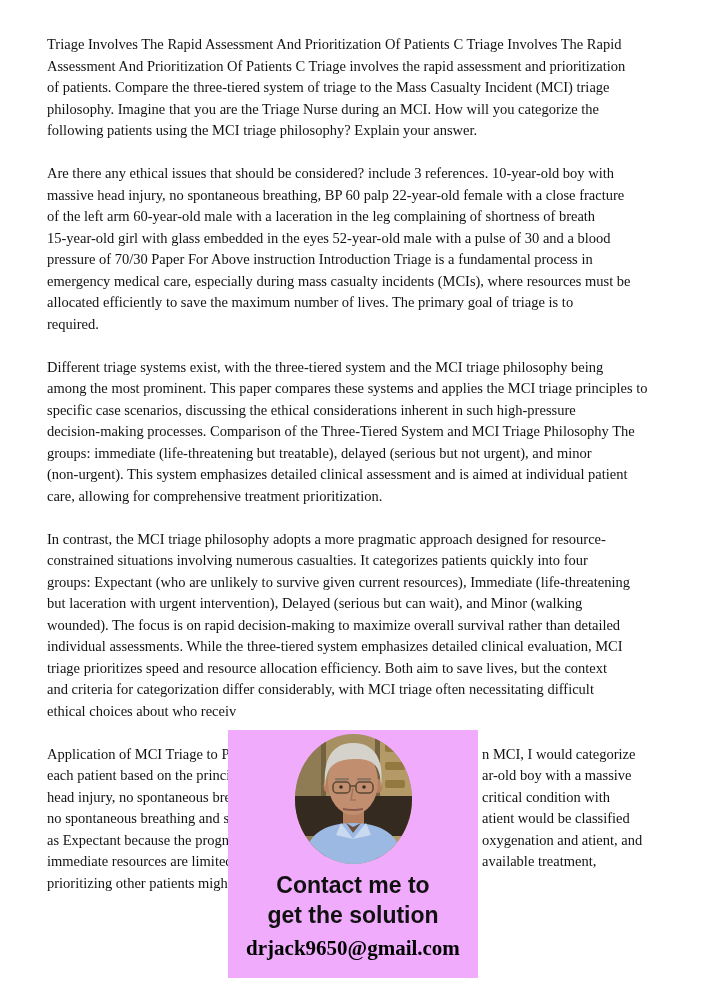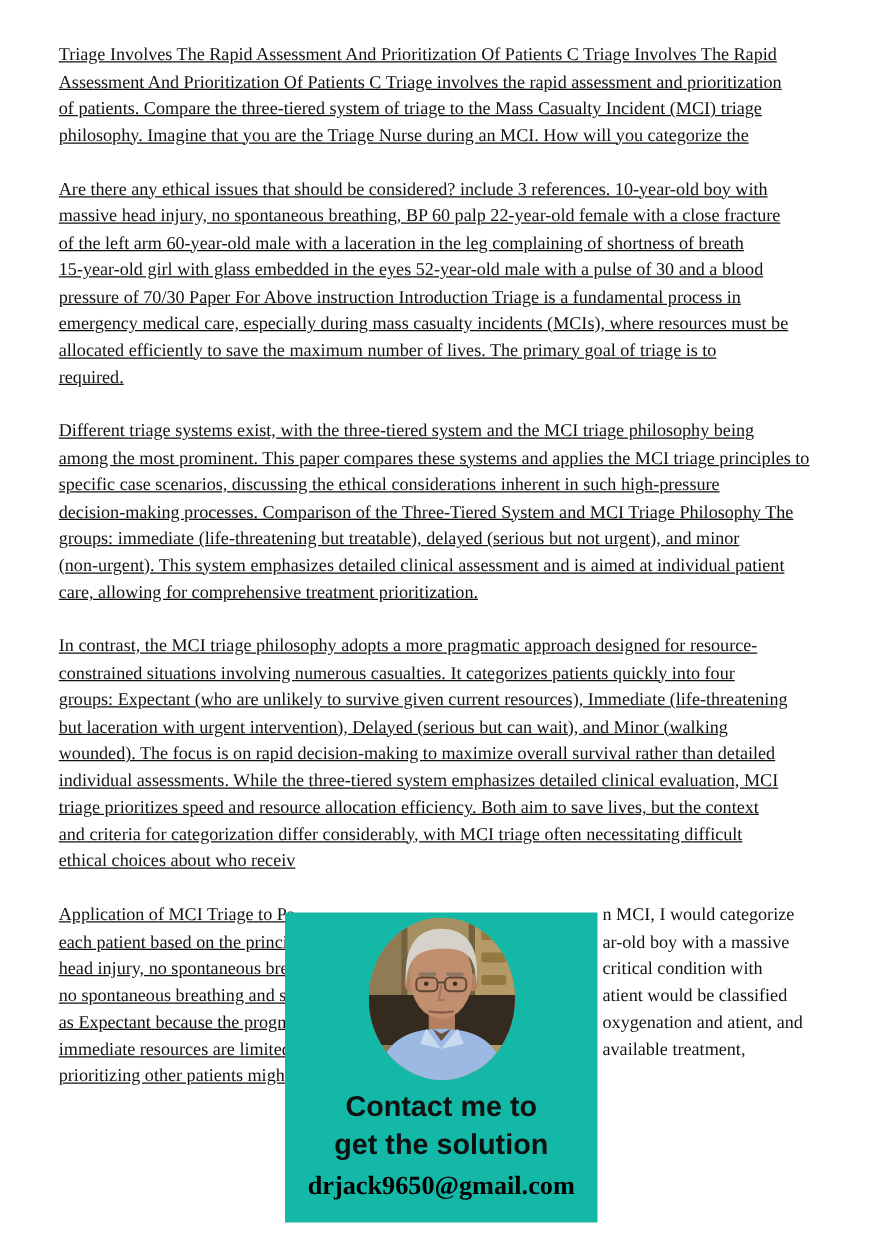--- a/index.html
+++ b/index.html
@@ -14,21 +14,20 @@
   .doc {
     position:absolute; left:47px; top:34px; width:616px;
     font:14.5px/21.5px "Liberation Serif", serif;
     color:#121212;
   }
   .paragraph { margin-bottom:21.5px; }
   .line {
     position:relative;
     height:21.5px; line-height:21.5px;
     white-space:nowrap;
-    text-decoration:underline;
   }
   .frag-left { white-space:nowrap; }
   .frag-right {
     position:absolute; left:435px; top:0;
     white-space:nowrap;
   }
   .overlay {
     position:absolute; left:228px; top:730px;
     width:250px; height:248px;
     background:#47e1e6;
@@ -66,20 +65,21 @@
     <div class="paragraph">
 
         <div class="line"><span class="frag-left">Triage Involves The Rapid Assessment And Prioritization Of Patients C Triage Involves The Rapid</span><span class="frag-right"></span></div>
 
         <div class="line"><span class="frag-left">Assessment And Prioritization Of Patients C Triage involves the rapid assessment and prioritization</span><span class="frag-right"></span></div>
 
         <div class="line"><span class="frag-left">of patients. Compare the three-tiered system of triage to the Mass Casualty Incident (MCI) triage</span><span class="frag-right"></span></div>
 
         <div class="line"><span class="frag-left">philosophy. Imagine that you are the Triage Nurse during an MCI. How will you categorize the</span><span class="frag-right"></span></div>
 
+        <div class="line"><span class="frag-left">following patients using the MCI triage philosophy? Explain your answer.</span><span class="frag-right"></span></div>
       </div>
 
     <div class="paragraph">
 
         <div class="line"><span class="frag-left">Are there any ethical issues that should be considered? include 3 references. 10-year-old boy with</span><span class="frag-right"></span></div>
 
         <div class="line"><span class="frag-left">massive head injury, no spontaneous breathing, BP 60 palp 22-year-old female with a close fracture</span><span class="frag-right"></span></div>
 
         <div class="line"><span class="frag-left">of the left arm 60-year-old male with a laceration in the leg complaining of shortness of breath</span><span class="frag-right"></span></div>
 
@@ -146,21 +146,21 @@
 
         <div class="line"><span class="frag-left">as Expectant because the progno</span><span class="frag-right">oxygenation and atient, and</span></div>
 
         <div class="line"><span class="frag-left">immediate resources are limited</span><span class="frag-right">available treatment,</span></div>
 
         <div class="line"><span class="frag-left">prioritizing other patients might</span><span class="frag-right"></span></div>
       </div>
 
   </div>
 
-  <div class="overlay" style="background: #14b8a6;">
+  <div class="overlay" style="background: #f0abfc;">
     <div class="photo">
       <svg viewBox="0 0 117 130" width="117" height="130" xmlns="http://www.w3.org/2000/svg">
         <rect width="117" height="130" fill="#a69062"></rect>
         <rect x="0" width="26" height="130" fill="#8f7c55"></rect>
         <rect x="26" width="5" height="130" fill="#73613f"></rect>
         <rect x="84" width="33" height="130" fill="#b49a66"></rect>
         <rect x="80" width="5" height="130" fill="#73613f"></rect>
         <rect x="90" y="10" width="20" height="8" rx="2" fill="#93783f"></rect>
         <rect x="90" y="28" width="20" height="8" rx="2" fill="#93783f"></rect>
         <rect x="90" y="46" width="20" height="8" rx="2" fill="#93783f"></rect>

